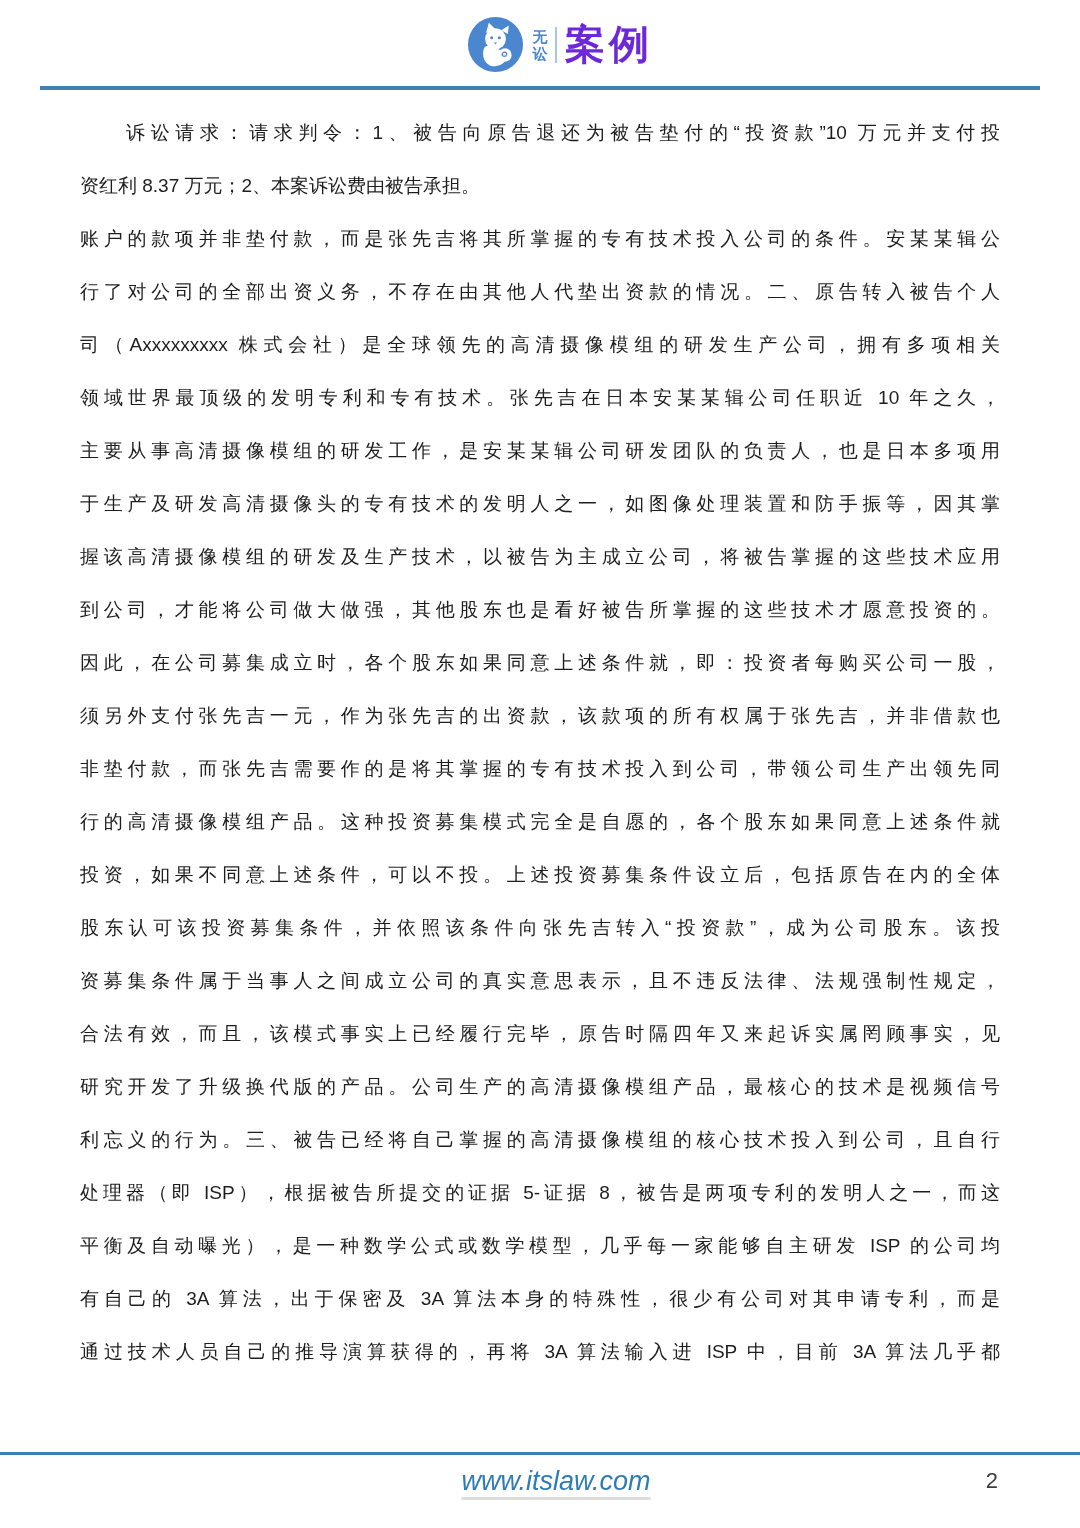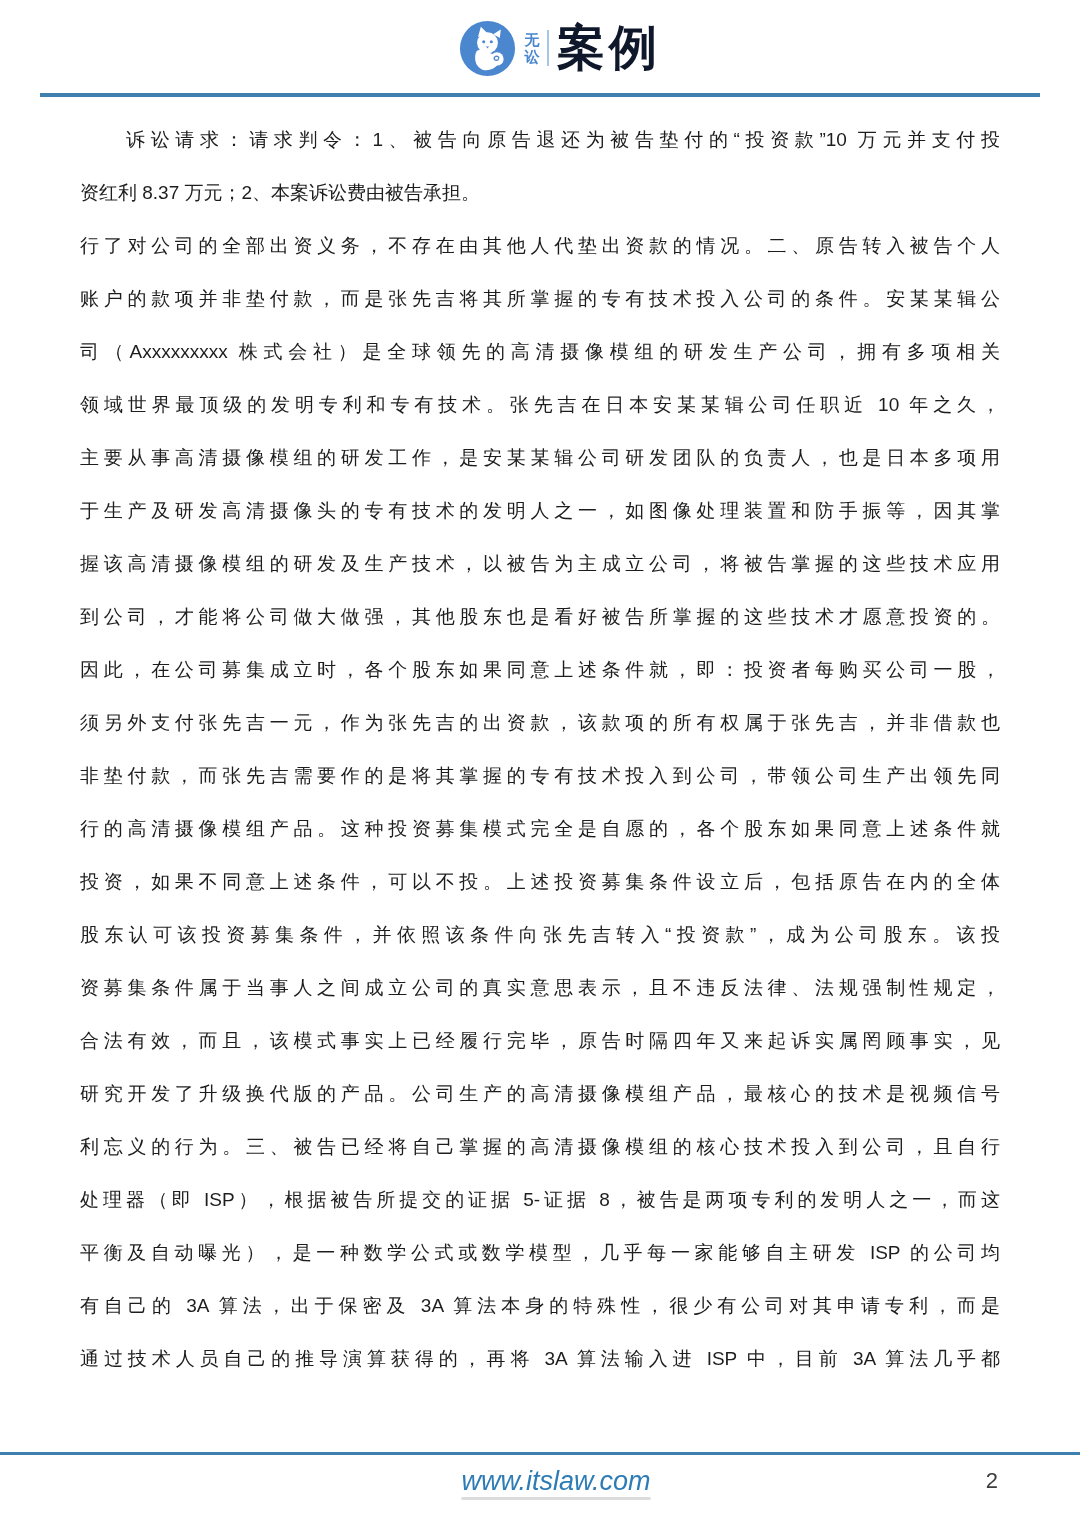--- a/index.html
+++ b/index.html
@@ -35,23 +35,23 @@
     word-break: break-all;
     text-align: center;
   }
   .logo-divider {
     width: 2px;
     height: 36px;
     background: #a8c6ea;
     margin: 0 8px 0 6px;
   }
   .product-name {
-    font-size: 48px;
+    font-size: 40px;
     font-weight: bold;
-    color: #0f172a;
+    color: #6d28d9;
     letter-spacing: 4px;
   }
   .header-rule {
     margin: 13px 40px 0 40px;
     height: 4px;
     background: #4180ae;
   }
   
   .doc-body {
     margin: 16px 80px 0 80px;
@@ -132,22 +132,22 @@
       <div class="logo-divider"></div>
       <div class="product-name">案例</div>
     </div>
   </div>
 
   <div class="header-rule"></div>
 
   <div class="doc-body" id="doc-body">
       <div class="doc-line first-line">诉讼请求：请求判令：1、被告向原告退还为被告垫付的“投资款”10 万元并支付投</div>
       <div class="doc-line no-justify">资红利 8.37 万元；2、本案诉讼费由被告承担。</div>
+      <div class="doc-line">账户的款项并非垫付款，而是张先吉将其所掌握的专有技术投入公司的条件。安某某辑公</div>
       <div class="doc-line">行了对公司的全部出资义务，不存在由其他人代垫出资款的情况。二、原告转入被告个人</div>
-      <div class="doc-line">账户的款项并非垫付款，而是张先吉将其所掌握的专有技术投入公司的条件。安某某辑公</div>
       <div class="doc-line">司（Axxxxxxxxx 株式会社）是全球领先的高清摄像模组的研发生产公司，拥有多项相关</div>
       <div class="doc-line">领域世界最顶级的发明专利和专有技术。张先吉在日本安某某辑公司任职近 10 年之久，</div>
       <div class="doc-line">主要从事高清摄像模组的研发工作，是安某某辑公司研发团队的负责人，也是日本多项用</div>
       <div class="doc-line">于生产及研发高清摄像头的专有技术的发明人之一，如图像处理装置和防手振等，因其掌</div>
       <div class="doc-line">握该高清摄像模组的研发及生产技术，以被告为主成立公司，将被告掌握的这些技术应用</div>
       <div class="doc-line">到公司，才能将公司做大做强，其他股东也是看好被告所掌握的这些技术才愿意投资的。</div>
       <div class="doc-line">因此，在公司募集成立时，各个股东如果同意上述条件就，即：投资者每购买公司一股，</div>
       <div class="doc-line">须另外支付张先吉一元，作为张先吉的出资款，该款项的所有权属于张先吉，并非借款也</div>
       <div class="doc-line">非垫付款，而张先吉需要作的是将其掌握的专有技术投入到公司，带领公司生产出领先同</div>
       <div class="doc-line">行的高清摄像模组产品。这种投资募集模式完全是自愿的，各个股东如果同意上述条件就</div>

